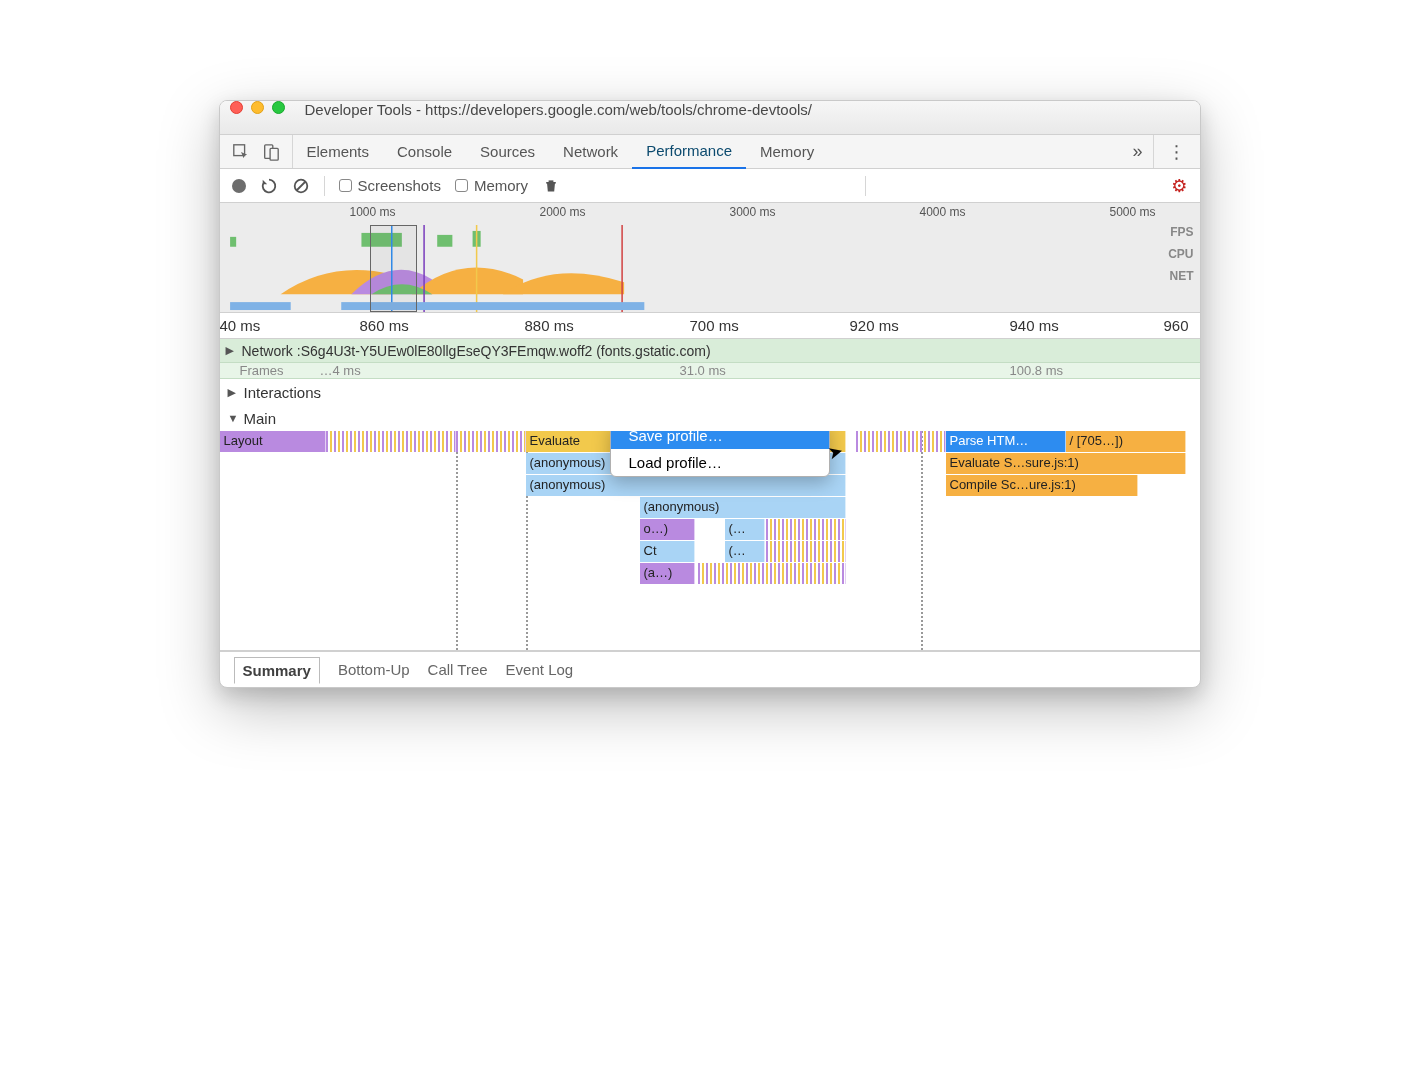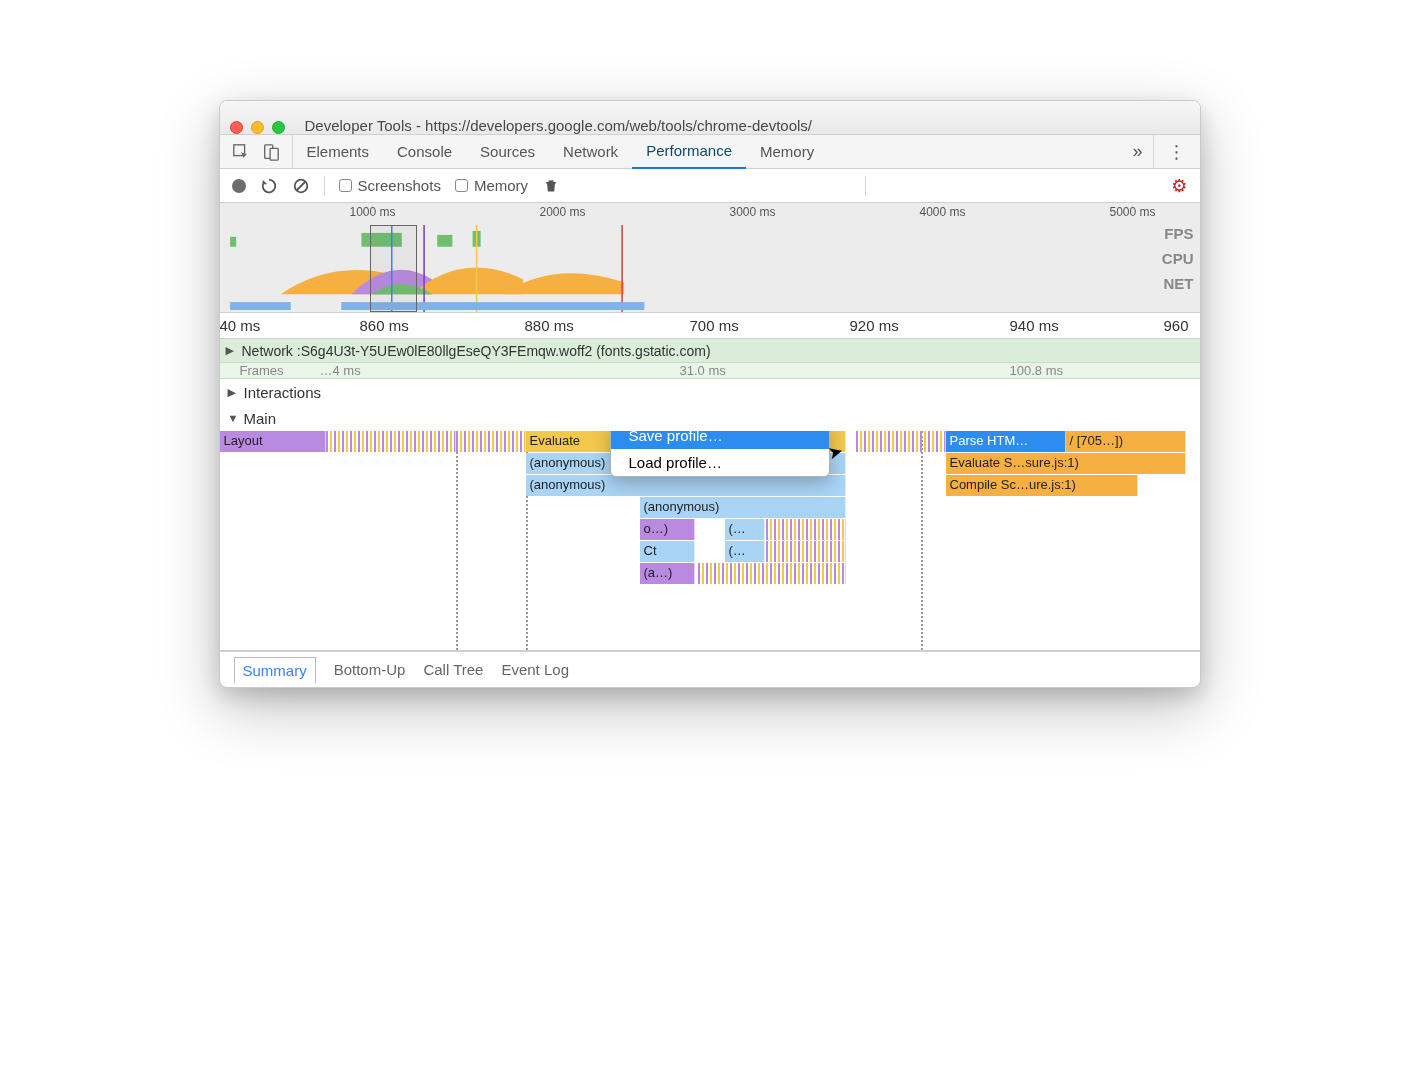--- a/index.html
+++ b/index.html
@@ -19,21 +19,21 @@
     box-shadow: 0 20px 60px rgba(0,0,0,0.25), 0 8px 20px rgba(0,0,0,0.15);
     background: #fff;
     overflow: hidden;
   }
   
   .titlebar {
     height: 34px;
     background: linear-gradient(#f6f6f6,#e9e9e9);
     border-bottom: 1px solid #d0d0d0;
     display: flex;
-    align-items: flex-end;
+    align-items: flex-start;
     padding: 0 10px;
     gap: 10px;
   }
   .traffic { display:flex; gap:8px; }
   .dot { width:13px; height:13px; border-radius:50%; }
   .dot.red { background:#ff5f57; border:1px solid #e33e32; }
   .dot.yellow { background:#febc2e; border:1px solid #e1a116; }
   .dot.green { background:#28c840; border:1px solid #17a92c; }
   .title { flex:1; text-align:left; font-size:15px; color:#484848; overflow:hidden; white-space:nowrap; padding-left:10px;}
   
@@ -70,21 +70,21 @@
   .gear { margin-left:auto; color:#c5221f; font-size:18px;}
   
   .overview {
     height: 110px;
     background:#ececec;
     position:relative;
     border-bottom:1px solid #d0d0d0;
   }
   .ov-ruler { height:22px; position:relative; font-size:12px; color:#555;}
   .ov-tick { position:absolute; top:2px; }
-  .ov-labels { position:absolute; right:6px; top:22px; font-size:15px; color:#888; font-weight:bold; text-align:right;}
+  .ov-labels { position:absolute; right:6px; top:22px; font-size:12px; color:#888; font-weight:bold; text-align:right;}
   .ov-labels div { margin-bottom:8px;}
   .ov-body { position:absolute; left:0; right:0; top:22px; bottom:0;}
   .ov-selection { position:absolute; top:0; bottom:0; left:150px; width:47px; border:1px solid #666; background:rgba(100,100,100,0.06);}
   
   .flame-ruler { height:26px; display:flex; align-items:center; font-size:15px; color:#333; background:#fff; border-bottom:1px solid #d0d0d0; position:relative;}
   .fr-tick { position:absolute; }
   
   .netrow, .framerow {
     height:24px;
     background:#d9edd9;
@@ -151,21 +151,21 @@
   .bottombar {
     height:36px;
     display:flex;
     align-items:center;
     gap:18px;
     padding:0 14px;
     font-size:15px;
     color:#666;
     border-top:1px solid #d0d0d0;
   }
-  .btab.active { color:#3b82f6; border:1px solid #bbb; border-bottom:1px solid #fff; padding:4px 8px; position:relative; top:1px; background:#fff;}
+  .btab.active { color:#404040; border:1px solid #bbb; border-bottom:1px solid #fff; padding:4px 8px; position:relative; top:1px; background:#fff;font-weight:bold;}
   
   .isvg { width:18px; height:18px; display:flex; align-items:center; justify-content:center;}
 </style>
 </head>
 <body>
 
 <div class="window">
 
   <div class="titlebar">
     <div class="traffic">

